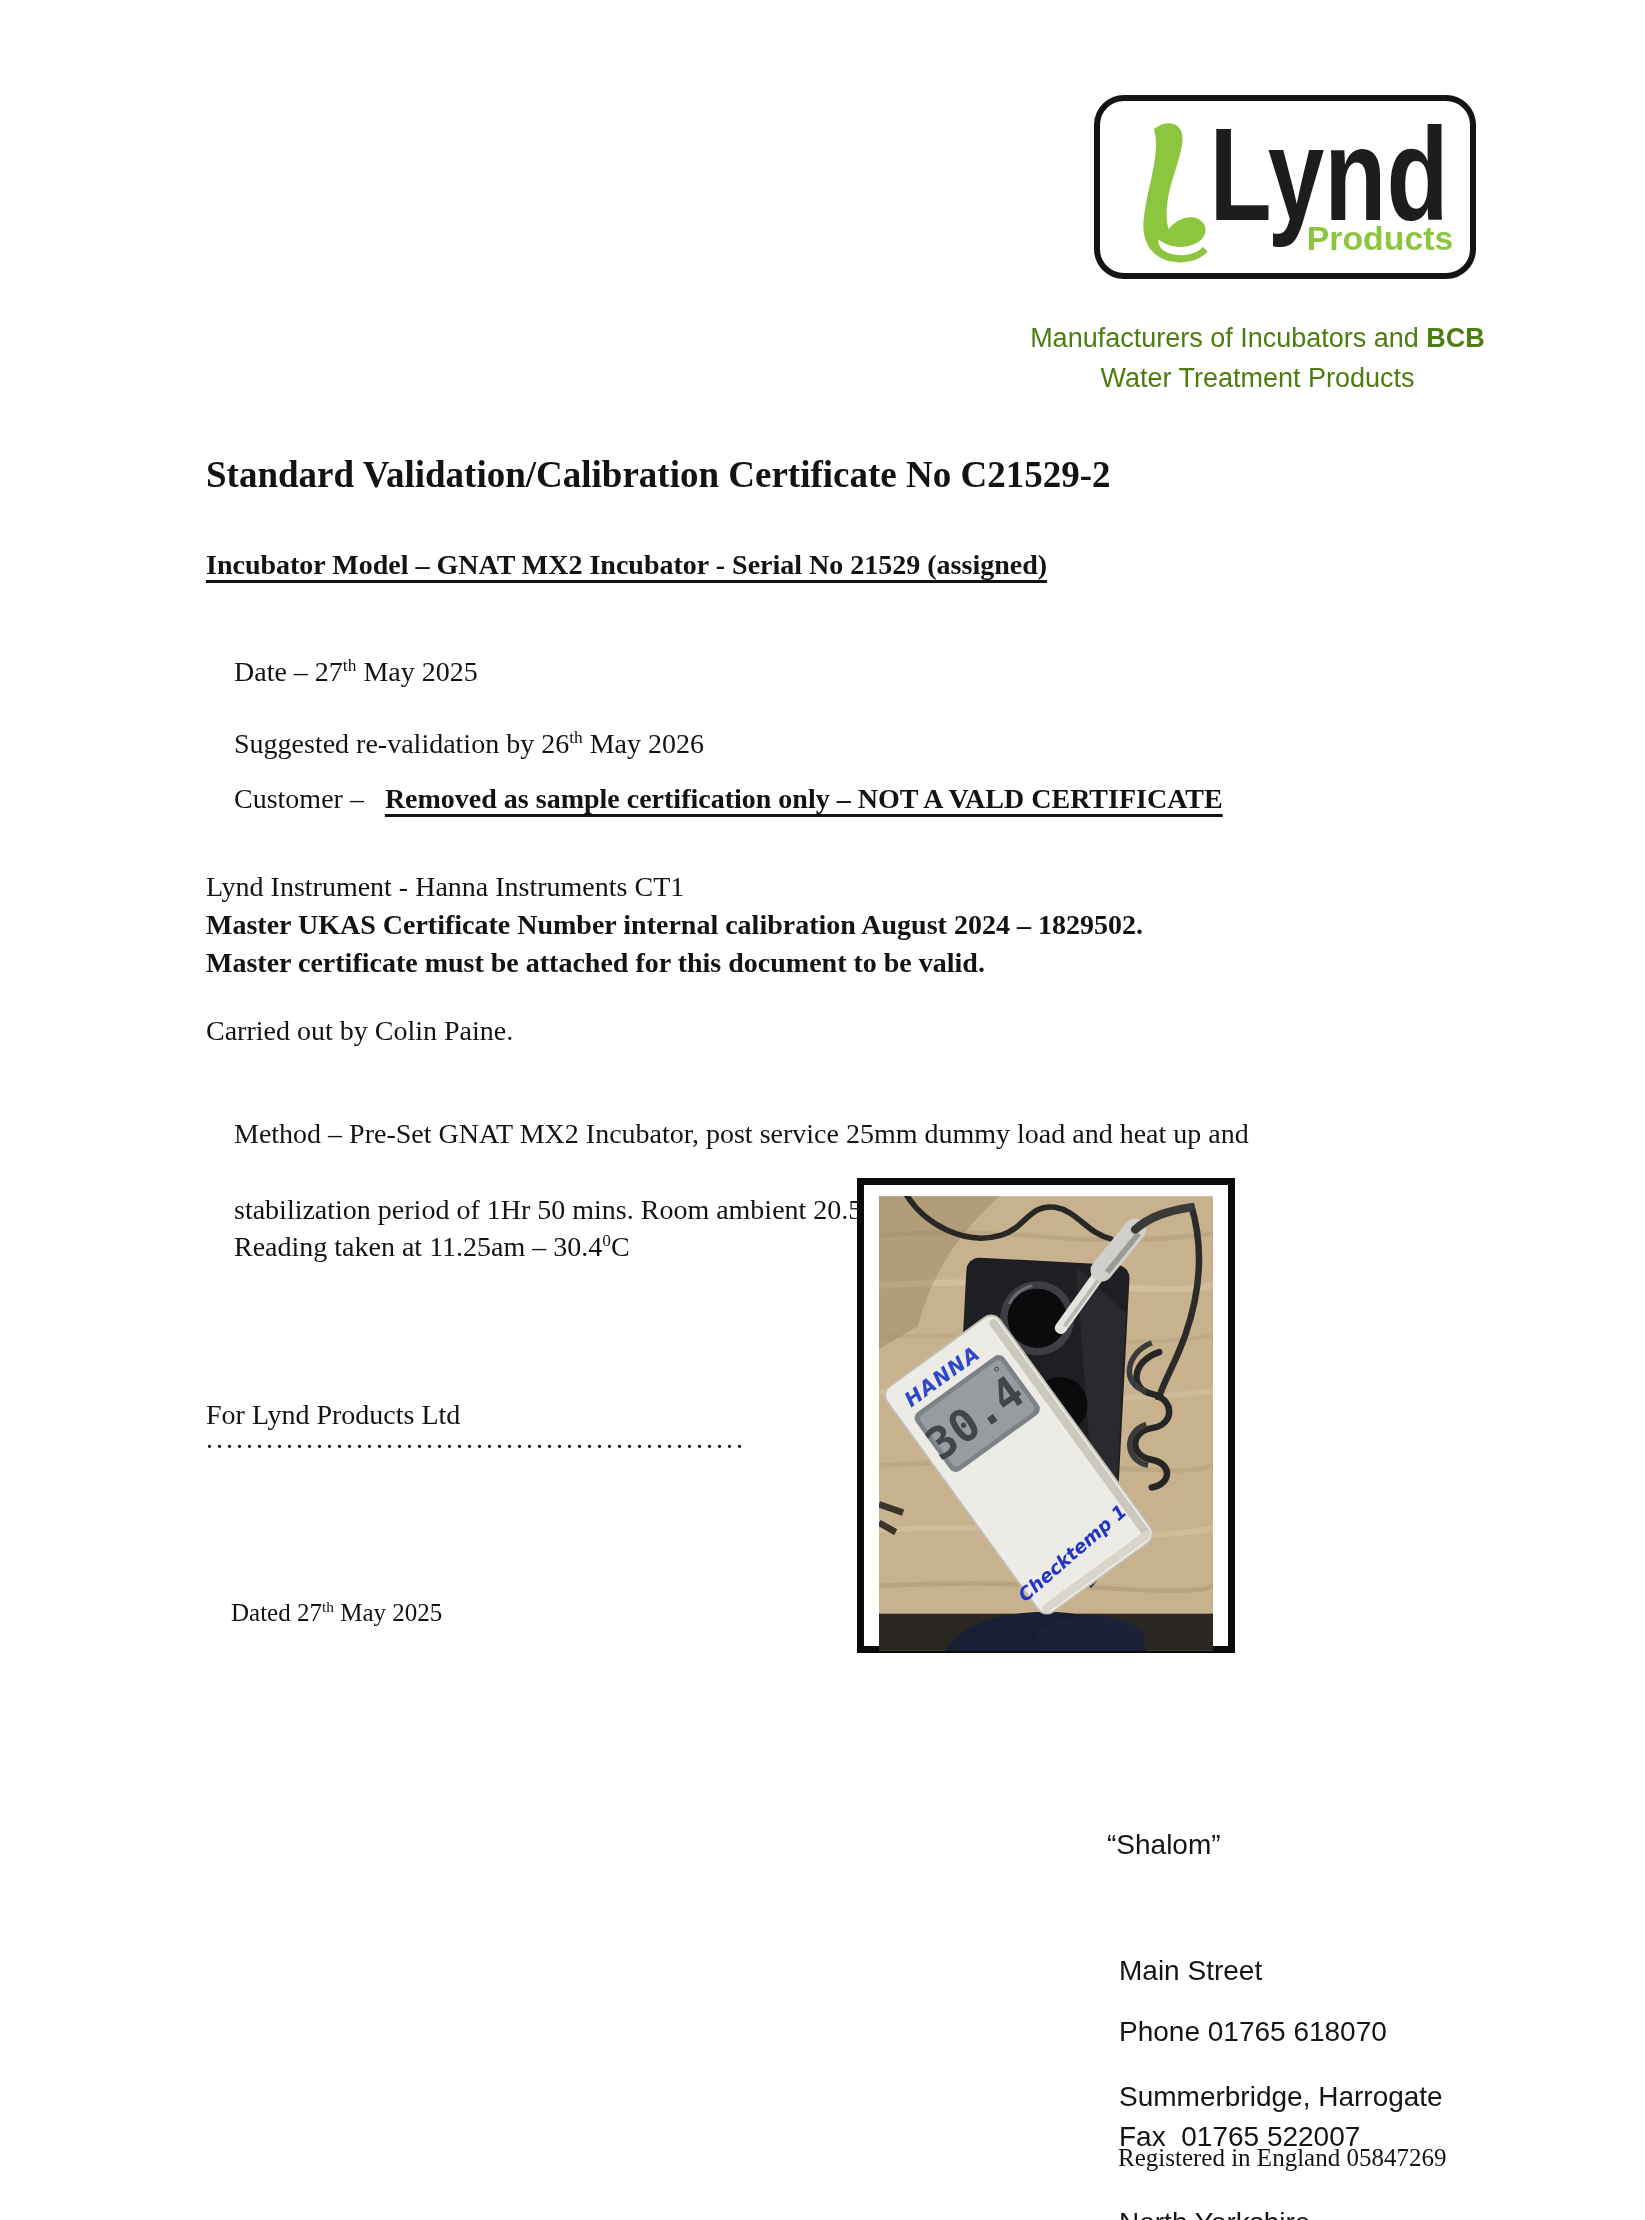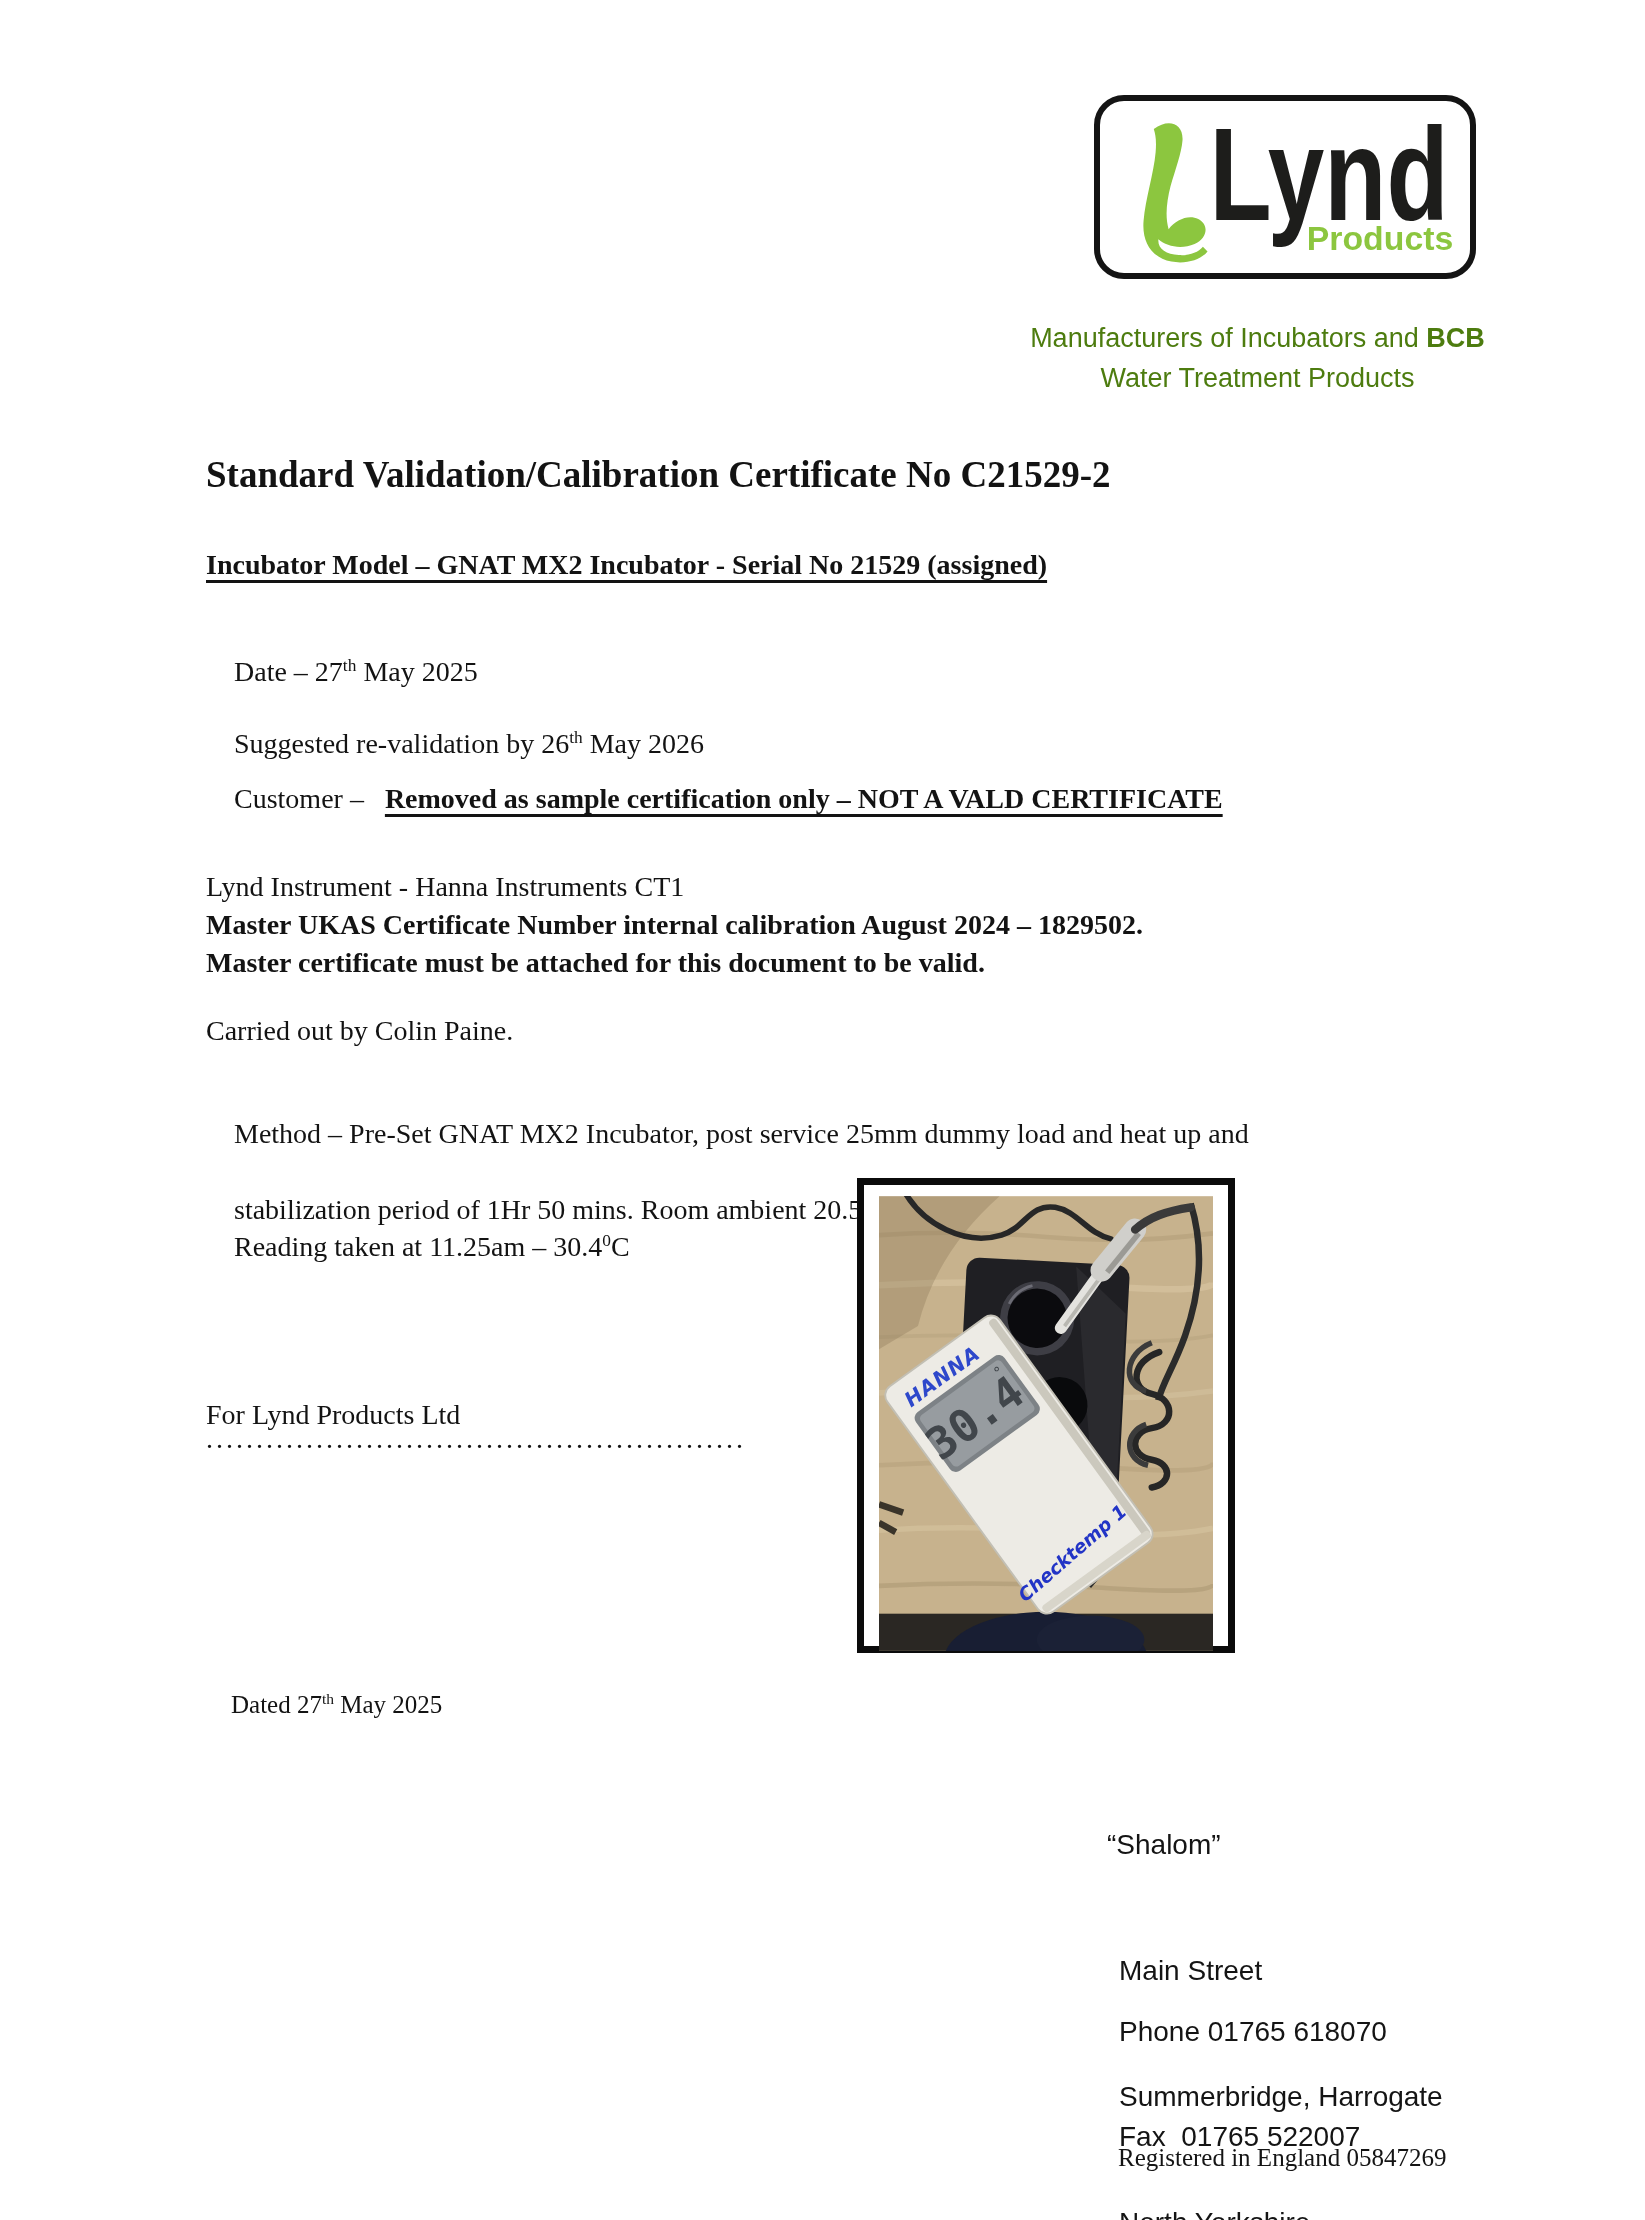--- a/index.html
+++ b/index.html
@@ -88,21 +88,21 @@
     <span>Method – Pre-Set GNAT MX2 Incubator, post service 25mm dummy load and heat up and</span><br>
     <span>stabilization period of 1Hr 50 mins. Room ambient 20.5c</span>
   </div>
 
   <div class="t" style="top:1190px;">
     <span>Reading taken at 11.25am – 30.4</span><span class="sup">0</span><span>C</span>
   </div>
 
   <div class="t dots" style="top:1420px;">......................................................</div>
   <div class="t" style="top:1396px;">For Lynd Products Ltd</div>
-  <div class="t small" style="top:1648px;">
+  <div class="t small" style="top:1556px;">
     <span>Dated 27</span><span class="sup">th</span><span> May 2025</span>
   </div>
 
   <div class="photo-frame">
     <svg width="334" height="455" viewBox="0 0 360 490">
 
       <rect x="0" y="0" width="360" height="490" fill="#c7b28d"></rect>
       <path d="M0,42 Q90,36 180,44 T360,40" stroke="#b19c78" stroke-width="5" fill="none" opacity="0.55"></path>
       <path d="M0,96 Q120,89 240,97 T360,93" stroke="#d9c7a4" stroke-width="7" fill="none" opacity="0.6"></path>
       <path d="M0,152 Q100,147 200,154 T360,150" stroke="#b4a07d" stroke-width="4" fill="none" opacity="0.45"></path>

